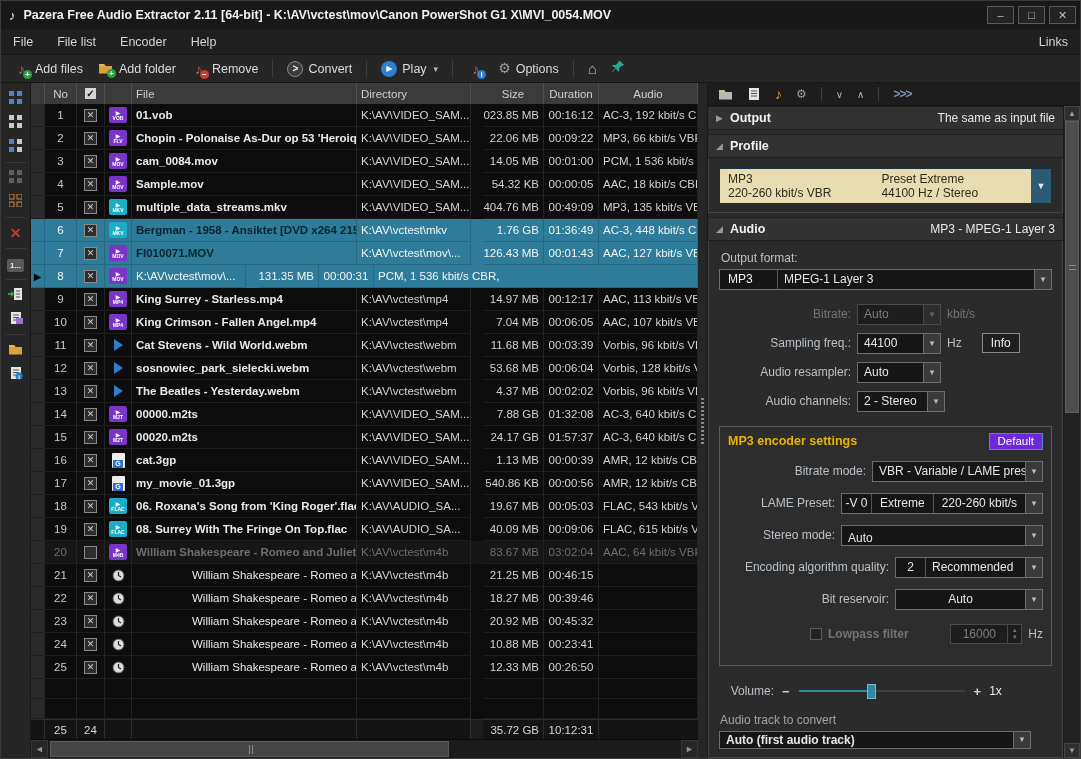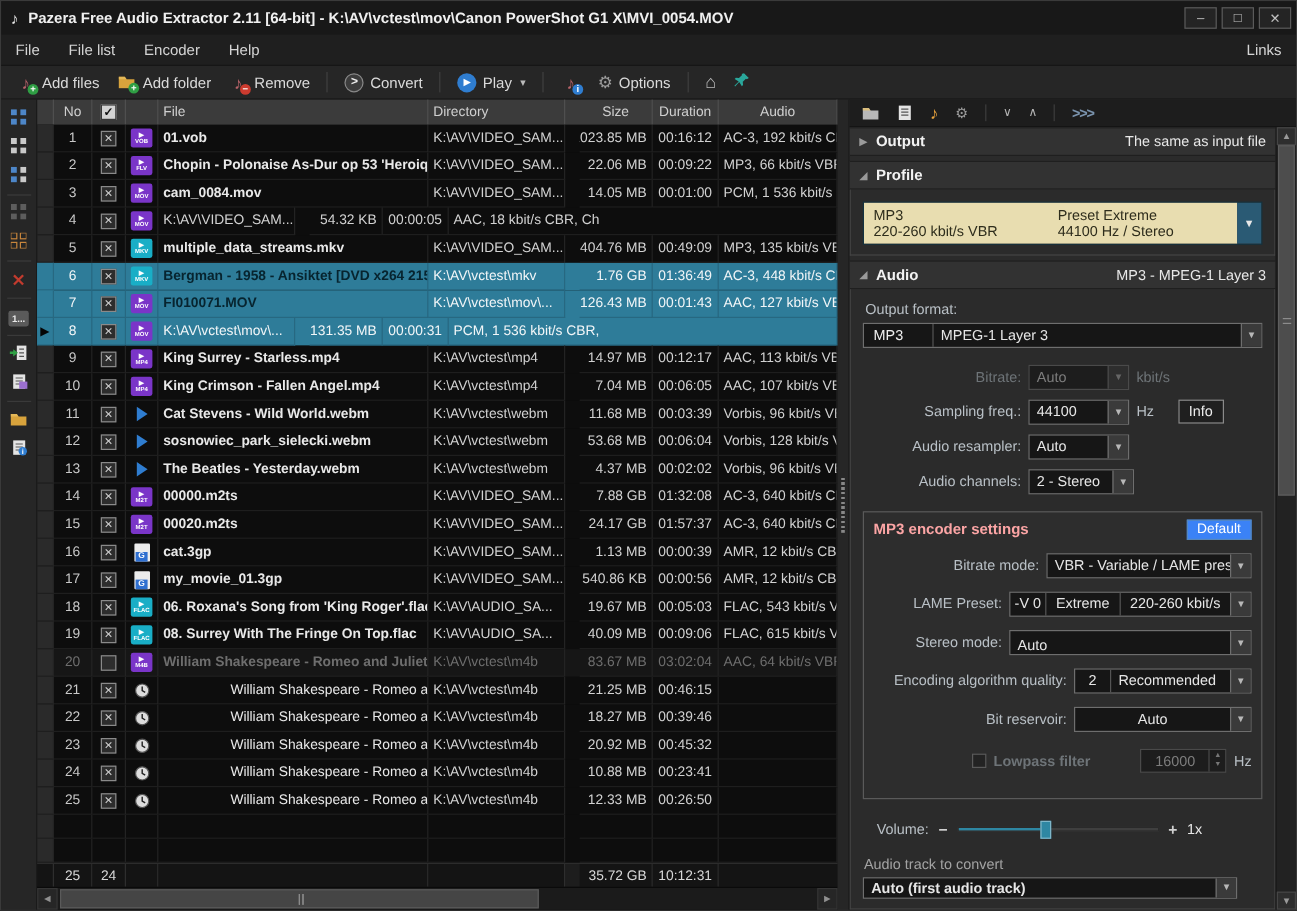--- a/index.html
+++ b/index.html
@@ -137,22 +137,22 @@
   .frow label { width:132px; text-align:right; color:#b9c0c6; flex:none; }
   .suffix { color:#b9c0c6; }
   .w82 { width:84px; flex:none; } .w85 { width:88px; flex:none; }
   .combo.disabled { border-color:#4a4a4a; color:#7d7d7d; background:#1d1d1d; }
   .combo.disabled .arrow { background:#2e2e2e; color:#666; border-left-color:#4a4a4a; }
   .frow.disabled label, .frow.disabled .suffix { color:#6e7478; }
   .info-btn { margin-left:14px; width:38px; height:20px; background:#1f1f1f; border:1px solid #8a8a8a; color:#ececec; font-size:12px; font-family:inherit; }
 
   .groupbox { border:1px solid #5a5a5a; margin:10px 0 4px; padding:6px 8px 10px; background:#2d2d2d; flex:none; }
   .gb-head { display:flex; align-items:center; margin-bottom:6px; }
-  .gb-title { font-weight:bold; color:#fca5a5; font-size:12.5px; }
-  .default-btn { margin-left:auto; background:#3b82f6; border:1px solid #5587bd; color:#fff; font-size:11.5px; padding:1px 8px 2px; font-family:inherit; }
+  .gb-title { font-weight:bold; color:#eab308; font-size:12.5px; }
+  .default-btn { margin-left:auto; background:#6d28d9; border:1px solid #5587bd; color:#fff; font-size:11.5px; padding:1px 8px 2px; font-family:inherit; }
   .grow { display:flex; align-items:center; margin:11px 0; gap:6px; }
   .grow label { flex:1; text-align:right; color:#b9c0c6; }
   .w184 { width:171px; flex:none; } .w202 { width:202px; flex:none;align-items:flex-end; } .w146 { width:148px; flex:none; }
   .combo.center .val { text-align:center; }
   .seg { border-right:1px solid #555; padding:0 8px; white-space:nowrap; align-self:stretch; display:flex; align-items:center; }
   .segnum { width:30px; justify-content:center; }
   .lame .seg3 { flex:1; }
   .lowpass { margin-top:14px; }
   .cb-sq { width:12px; height:12px; background:#232323; border:1px solid #5a5a5a; margin-left:82px; flex:none; }
   .lowpass label { flex:none; width:auto; text-align:left; color:#6e7478; font-weight:bold; }
@@ -424,20 +424,21 @@
             <div class="c c-no">4</div>
             <div class="c c-cb">
               <span class="chk">✕</span>
             </div>
             <div class="c c-ic">
               <span class="fbadge" style="background:#7a35c8">
                 <span class="fb-play">▶</span>
                 <span class="fb-t">MOV</span>
               </span>
             </div>
+            <div class="c c-file">Sample.mov</div>
             <div class="c c-dir">K:\AV\VIDEO_SAM...</div>
             <div class="c c-size">54.32 KB</div>
             <div class="c c-dur">00:00:05</div>
             <div class="c c-aud">AAC, 18 kbit/s CBR, Ch</div>
           </div>
           <div class="trow">
             <div class="c c-ind"></div>
             <div class="c c-no">5</div>
             <div class="c c-cb">
               <span class="chk">✕</span>

